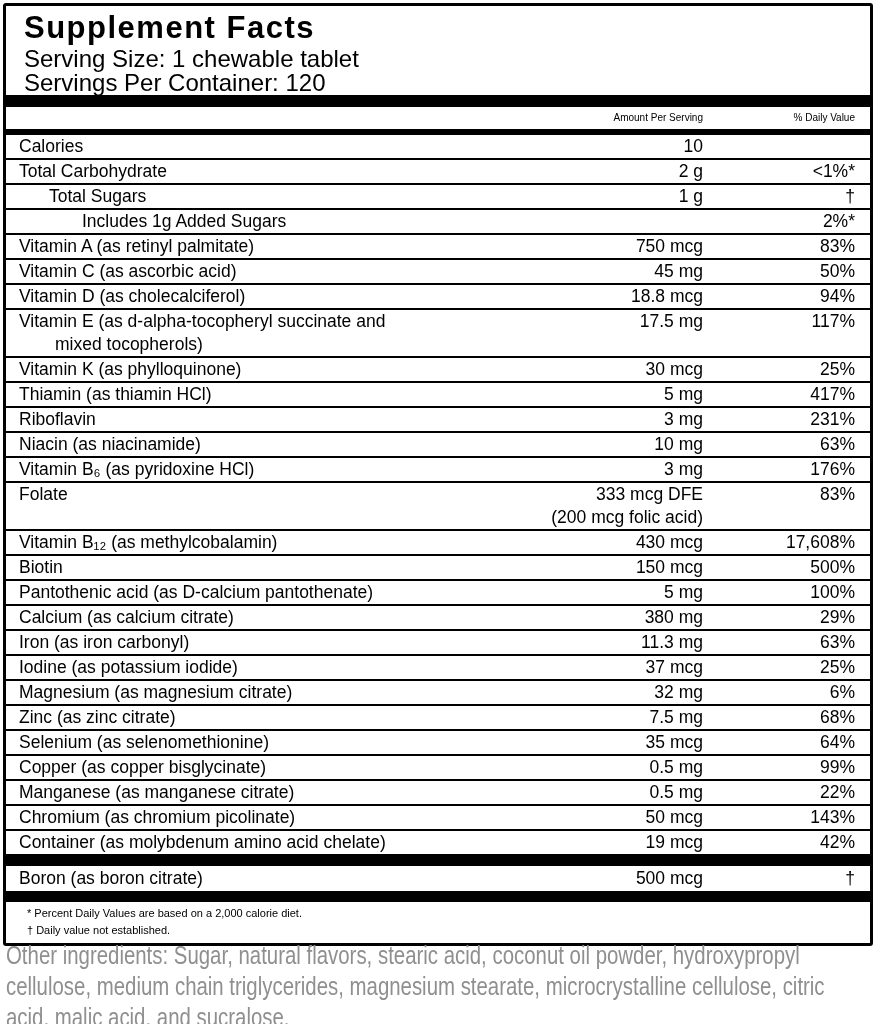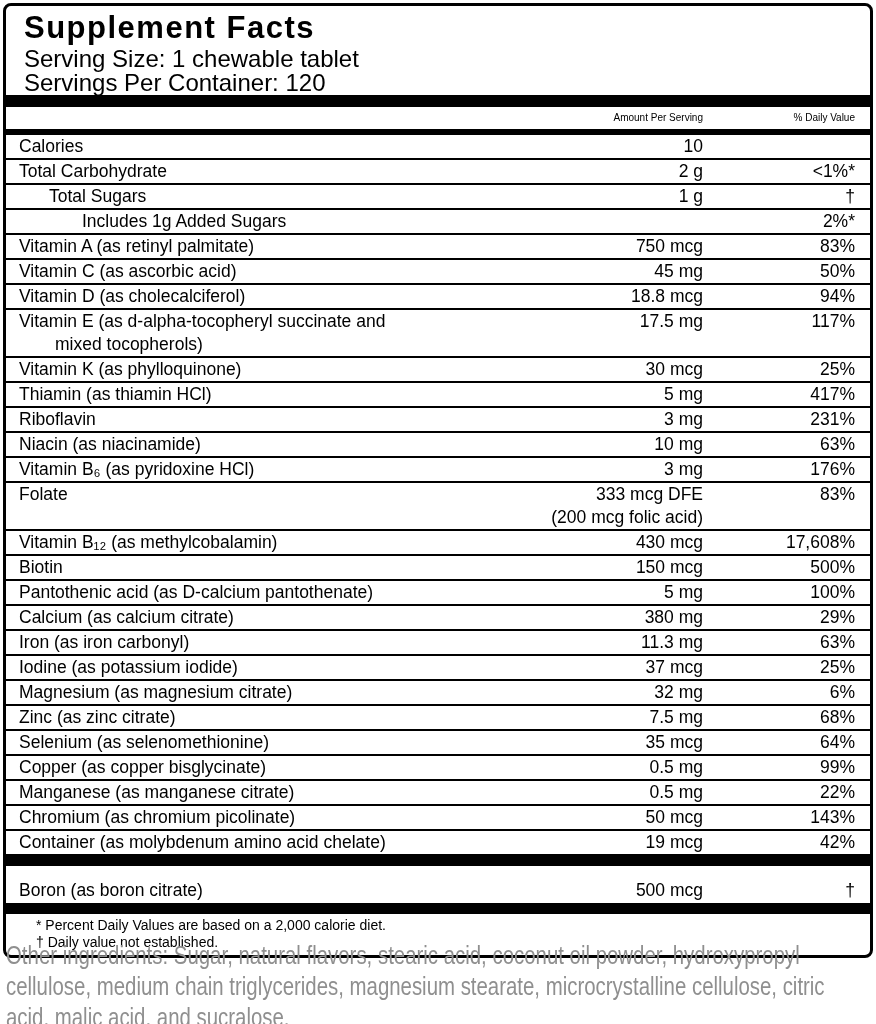--- a/index.html
+++ b/index.html
@@ -9,21 +9,21 @@
     font-family:"Liberation Sans", sans-serif;
     color:#000;
     position:relative;
     overflow:hidden;
   }
   .label-box {
     position:absolute;
     left:3px; top:3px;
     width:864px;
     border:3px solid #000;
-    border-radius:8px;
+    border-radius:3px;
     background:#fff;
   }
   .title {
     font-size:31px;
     font-weight:bold;
     letter-spacing:1.5px;
     padding:5px 16px 2px 18px;
     line-height:34px;
   }
   .serving-line {
@@ -51,25 +51,25 @@
     padding-bottom:1px;
   }
   .cell-name { flex:1; }
   .cell-amount { width:175px; text-align:right; white-space:nowrap; }
   .cell-dv { width:152px; text-align:right; white-space:nowrap; }
   .rows-container .row { border-top:2px solid #000; }
   .rows-container .row:first-child { border-top:none; }
   .indent-1 .cell-name { padding-left:30px; }
   .indent-2 .cell-name { padding-left:63px; }
   .name-line2 { padding-left:36px; }
-  .boron-row { padding-top:13px; padding-bottom:1px;align-items:flex-end; }
+  .boron-row { padding-top:1px; padding-bottom:1px;align-items:flex-end; }
   .footnotes {
-    font-size:14px;
+    font-size:11px;
     line-height:17px;
-    padding:3px 16px 4px 30px;
+    padding:3px 16px 4px 21px;
   }
   .other-ingredients {
     position:absolute;
     left:6px; top:940px;
     width:1084px;
     transform:scaleX(0.80);
     transform-origin:0 0;
     font-size:25.5px;
     line-height:31px;
     color:#8f8f8f;

